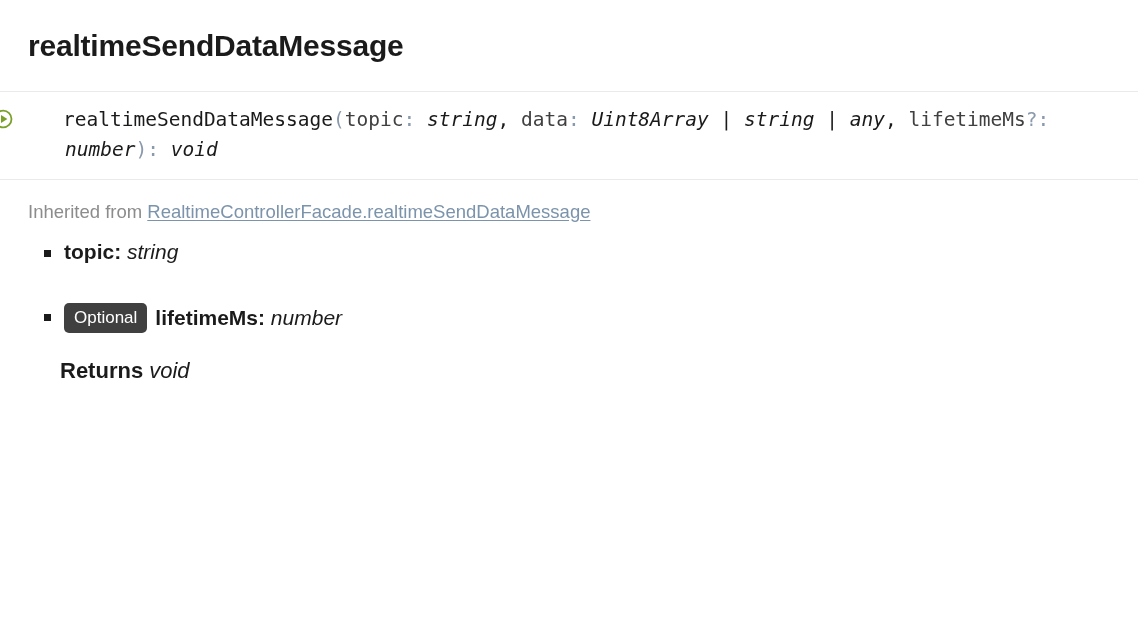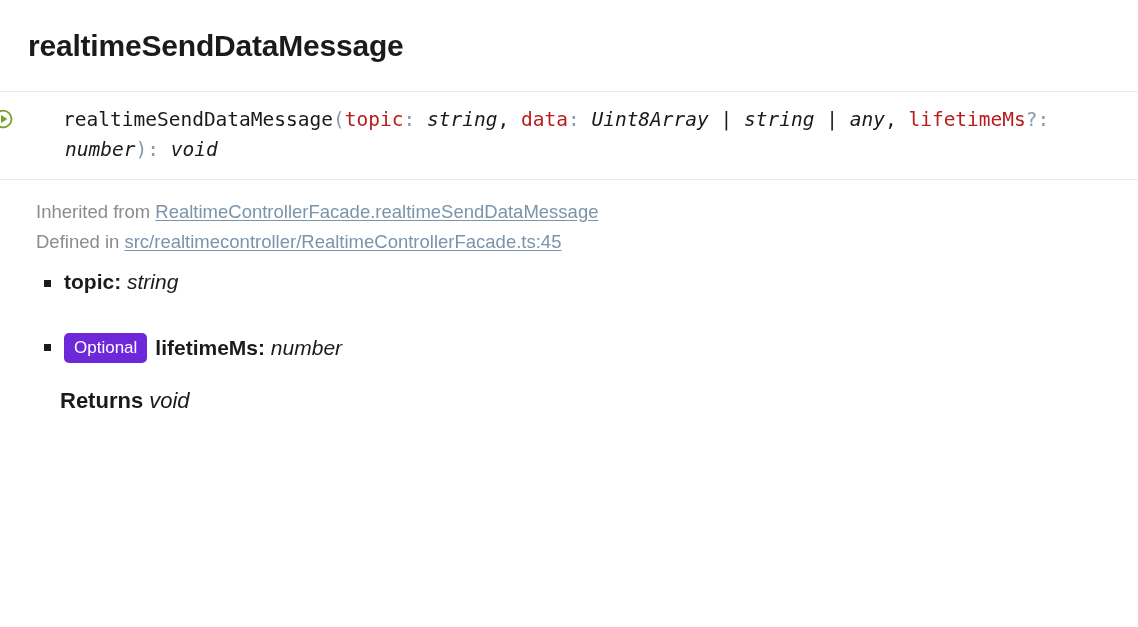--- a/index.html
+++ b/index.html
@@ -59,26 +59,26 @@
   }
   .sig-icon {
     display: inline-block;
     width: 22px;
     height: 22px;
     vertical-align: -4px;
     margin-right: 13px;
   }
   .sig-name  { color: #1a1a1a; }
   .sig-punct { color: #8a99ad; }
-  .sig-param { color: #b91c1c; }
+  .sig-param { color: #404040; }
   .sig-type  { color: #1a1a1a; font-style: italic; }
 
   
   .meta-block {
-    padding: 17px 28px 0 36px;
+    padding: 17px 28px 0 28px;
   }
   .meta-line {
     font-size: 18.5px;
     line-height: 30px;
     color: #8c8c8c;
     font-weight: 400;
   }
   .meta-link {
     color: #7b93ab;
     text-decoration: underline;
@@ -140,21 +140,21 @@
     font-weight: 400;
     color: #1b1b1b;
   }
   .param-union {
     color: #b0b0b0;
     font-style: normal;
     padding: 0 2px;
   }
   .badge-optional {
     display: inline-block;
-    background: #6d28d9;
+    background: #404040;
     color: #ffffff;
     font-size: 17px;
     line-height: 19px;
     font-weight: 400;
     padding: 5px 10px 6px 10px;
     border-radius: 5px;
     margin-right: 8px;
     vertical-align: 2px;
     text-align: center;
   }
@@ -177,21 +177,20 @@
           <path d="M10.0 6.9 L16.4 11 L10.0 15.1 Z" fill="#7ba02a"></path>
         </svg>
       </span><span class="sig-name">realtimeSendDataMessage</span><span class="sig-punct">(</span><span class="sig-param">topic</span><span class="sig-punct">:</span> <span class="sig-type">string</span><span class="sig-name">,</span> <span class="sig-param">data</span><span class="sig-punct">:</span> <span class="sig-type">Uint8Array | string | any</span><span class="sig-name">,</span> <span class="sig-param">lifetimeMs</span><span class="sig-punct">?</span><span class="sig-punct">:</span> <span class="sig-type">number</span><span class="sig-punct">)</span><span class="sig-punct">:</span> <span class="sig-type">void</span>
     </div>
   </div>
 
   <hr class="divider">
 
   <div class="meta-block">
     <div class="meta-line"><span>Inherited from</span> <a class="meta-link">RealtimeControllerFacade.realtimeSendDataMessage</a></div>
-    <div class="meta-line"><span>Defined in</span> <a class="meta-link">src/realtimecontroller/RealtimeControllerFacade.ts:45</a></div>
   </div>
 
 
   <ul class="param-list">
     <li class="param-item">
       <span class="param-name">topic:</span>
       <span class="param-type">string</span>
     </li>
     <li class="param-item">
       <span class="badge-optional">Optional</span><span class="param-name">lifetimeMs:</span>

